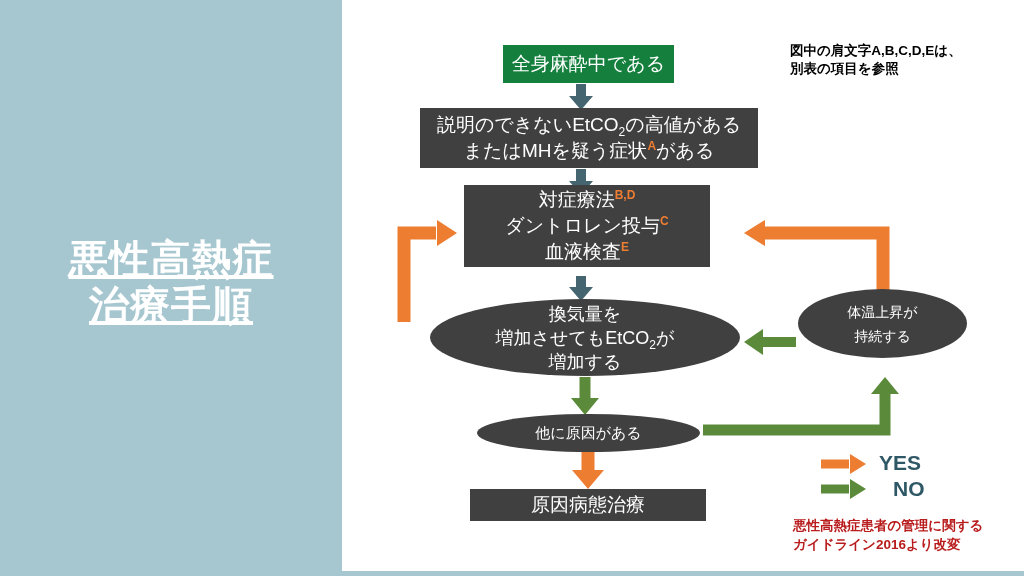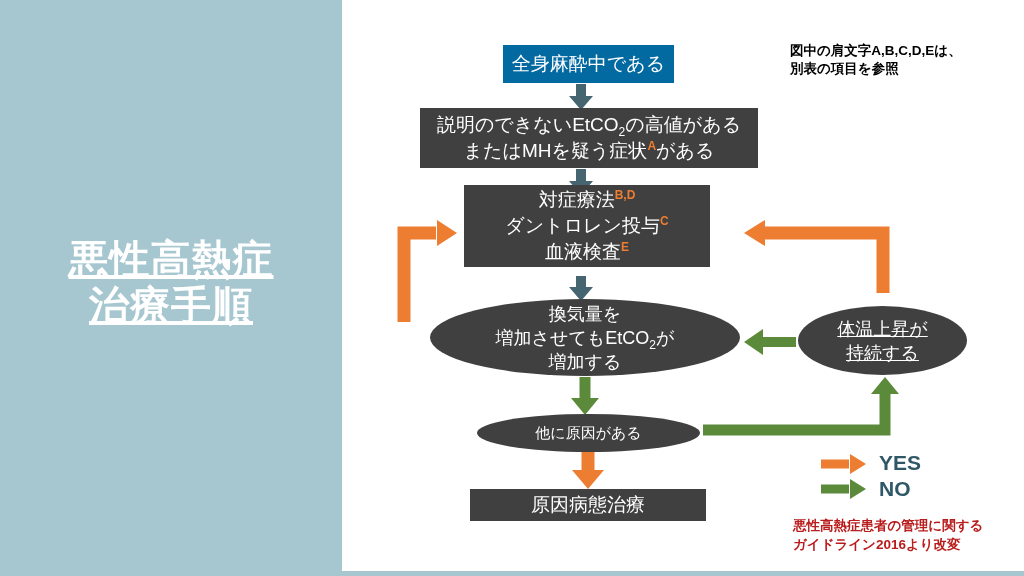--- a/index.html
+++ b/index.html
@@ -13,40 +13,40 @@
     position:absolute;left:0;top:236px;width:342px;text-align:center;
     color:#ffffff;font-size:40px;font-weight:bold;line-height:46px;letter-spacing:1px;
   }
   .sidebar-title .ln{display:block;text-decoration:underline;}
   svg.arrows{position:absolute;left:0;top:0;pointer-events:none;}
   .node{
     position:absolute;display:flex;align-items:center;justify-content:center;
     text-align:center;color:#ffffff;background:#404040;
   }
   .node .ln{display:block;}
-  .node-start{left:503px;top:45px;width:171px;height:38px;background:#0369a1;font-size:19px;}
+  .node-start{left:503px;top:45px;width:171px;height:38px;background:#15803d;font-size:19px;}
   .node-condition{left:420px;top:108px;width:338px;height:60px;font-size:19px;line-height:26px;}
   .node-treatment{left:464px;top:185px;width:246px;height:82px;font-size:19px;line-height:26px;}
   .node-vent{left:430px;top:299px;width:310px;height:77px;font-size:18px;line-height:24px;border-radius:50%;}
   .node-other{left:477px;top:414px;width:223px;height:38px;font-size:15px;border-radius:50%;}
   .node-final{left:470px;top:489px;width:236px;height:32px;font-size:19px;}
-  .node-temp{left:798px;top:306px;width:169px;height:69px;font-size:18px;line-height:24px;border-radius:50%;text-decoration:underline;}
+  .node-temp{left:798px;top:289px;width:169px;height:69px;font-size:14px;line-height:24px;border-radius:50%;}
   sup.ref{color:#ED7D31;font-weight:bold;font-size:12px;line-height:0;}
   sub.chem{font-size:12px;line-height:0;}
   .note{
     position:absolute;left:790px;top:42px;color:#000000;
     font-weight:bold;font-size:13.5px;line-height:18px;
   }
   .source{
     position:absolute;left:793px;top:516px;color:#b91c1c;
     font-weight:bold;font-size:13.5px;line-height:19px;
   }
   .legend-label{position:absolute;left:879px;color:#2F5866;font-size:21px;font-weight:bold;}
   .legend-yes{top:451px;}
-  .legend-no{top:477px;}
+  .legend-no{top:477px;margin-left:14px;}
 </style>
 </head>
 <body>
 
 <div id="canvas">
 
   <div class="white-area"></div>
 
   <div class="sidebar-title">
     <span class="ln">悪性高熱症</span>

